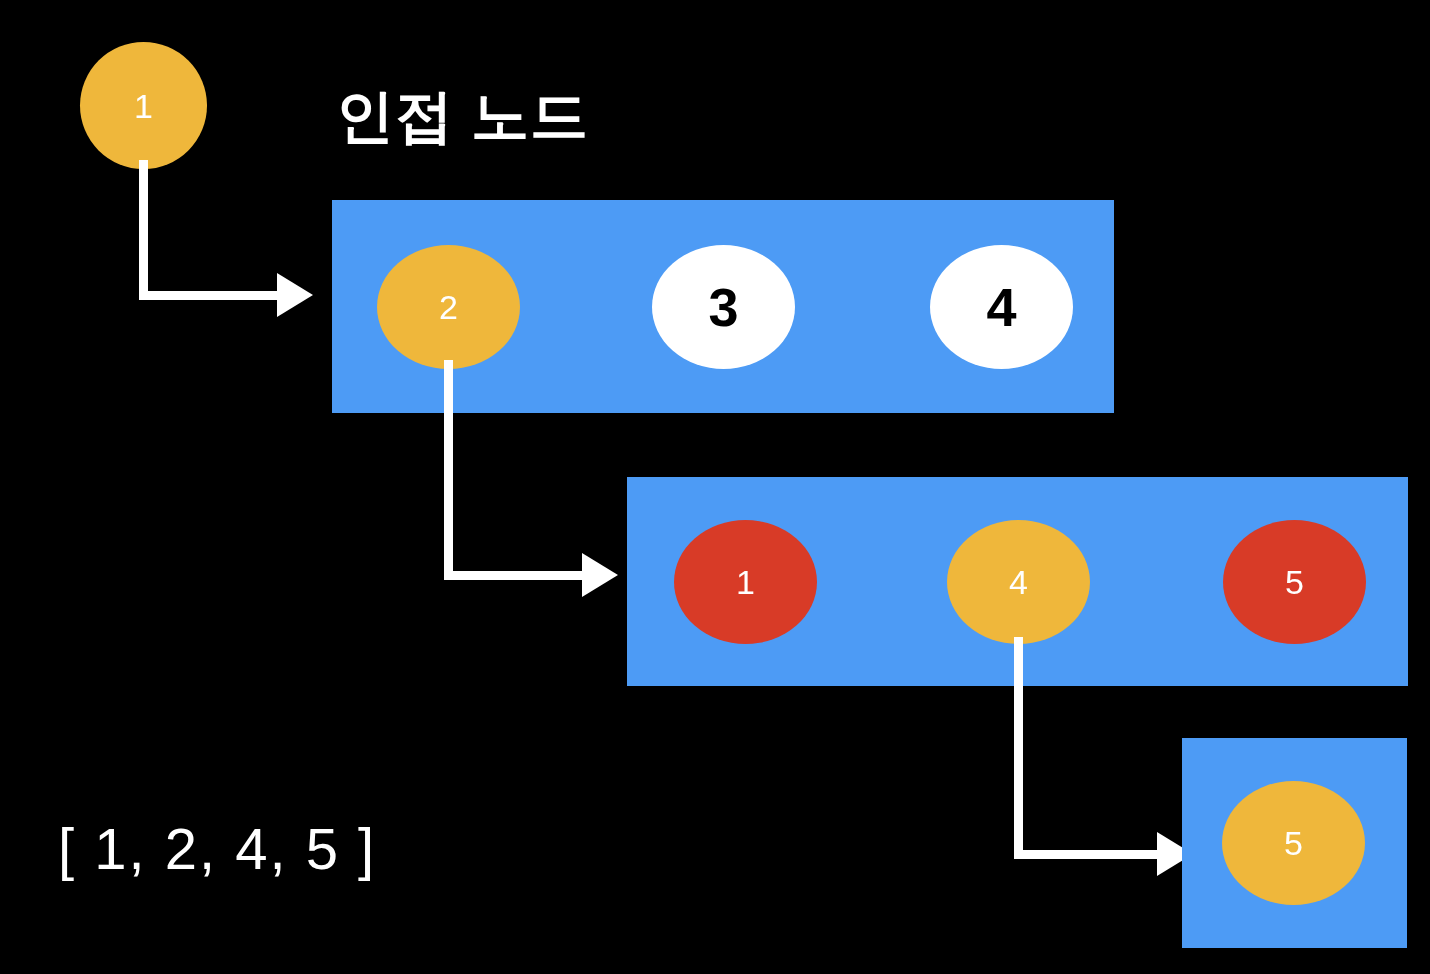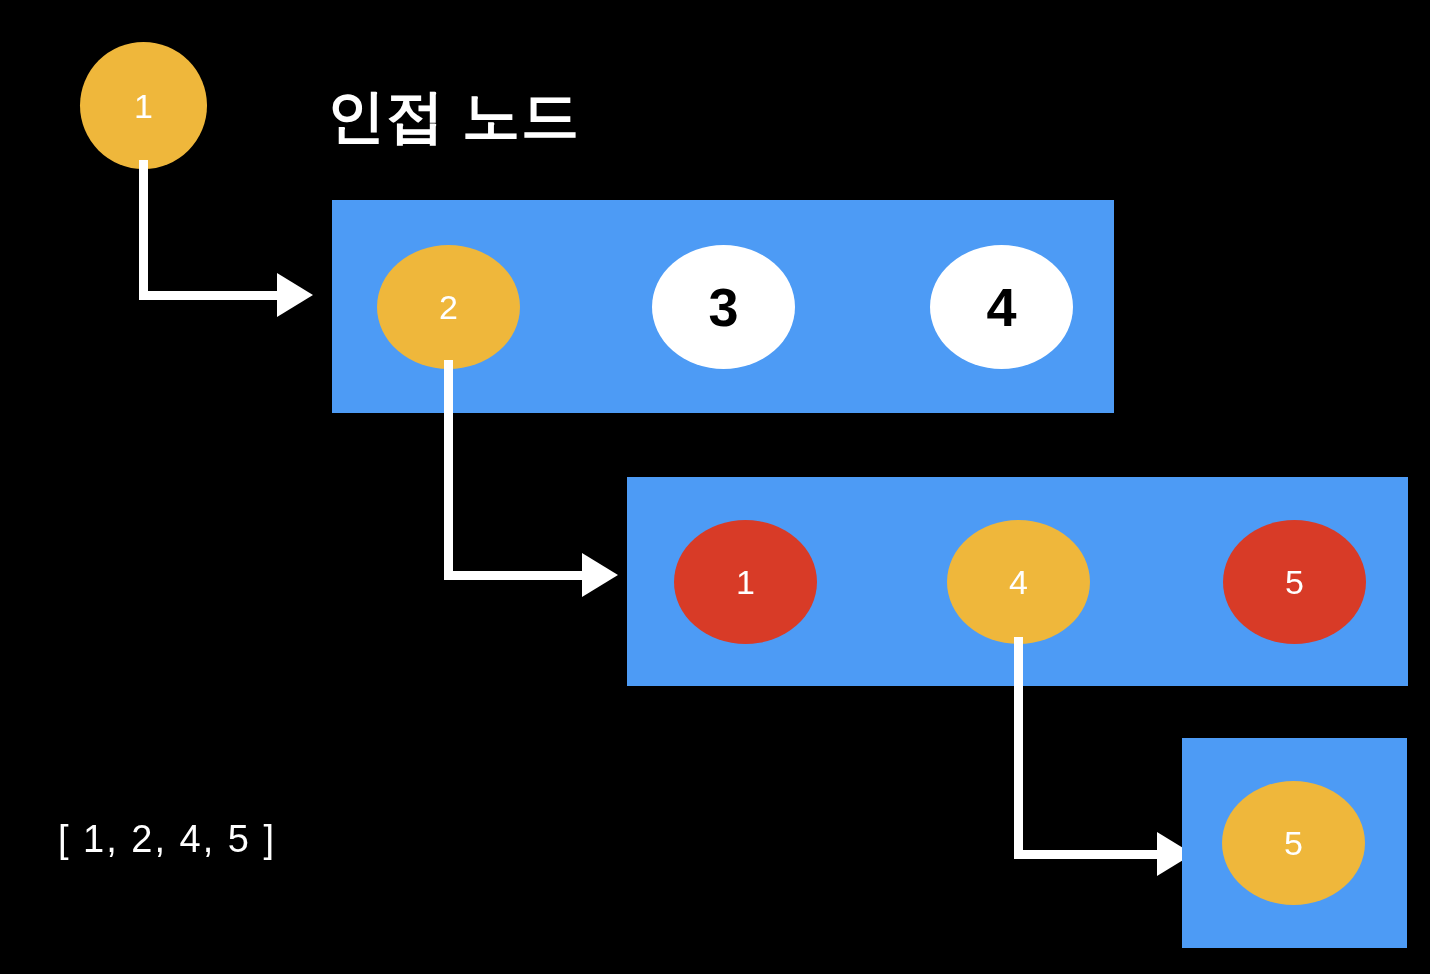--- a/index.html
+++ b/index.html
@@ -70,37 +70,37 @@
     height: 0;
     border-top: 22px solid transparent;
     border-bottom: 22px solid transparent;
     border-left: 36px solid #ffffff;
   }
 
   
   .list-text {
     position: absolute;
     color: #ffffff;
-    font-size: 38px;
+    font-size: 58px;
     font-weight: 400;
     white-space: nowrap;
     letter-spacing: 2px;
     line-height: 1;
   }
 </style>
 </head>
 <body>
 
 <div id="stage">
 
   <div class="node node-yellow node-sm" style="left:80px; top:42px; width:127px; height:127px;">
     <span>1</span>
   </div>
 
-  <div class="title" style="left:327px; top:87px;">인접 노드</div>
+  <div class="title" style="left:336px; top:87px;">인접 노드</div>
 
   <div class="arrow" style="left:139px; top:160px; width:175px; height:150px;">
     <div class="seg-v" style="left:0px; top:0px; height:140px;"></div>
     <div class="seg-h" style="left:0px; top:131px; width:140px;"></div>
     <div class="head" style="left:138px; top:113px;"></div>
   </div>
 
   <div class="row-box" style="left:332px; top:200px; width:782px; height:213px;">
     <div class="node node-yellow node-sm" style="left:45px; top:45px; width:143px; height:124px;">
       <span>2</span>

